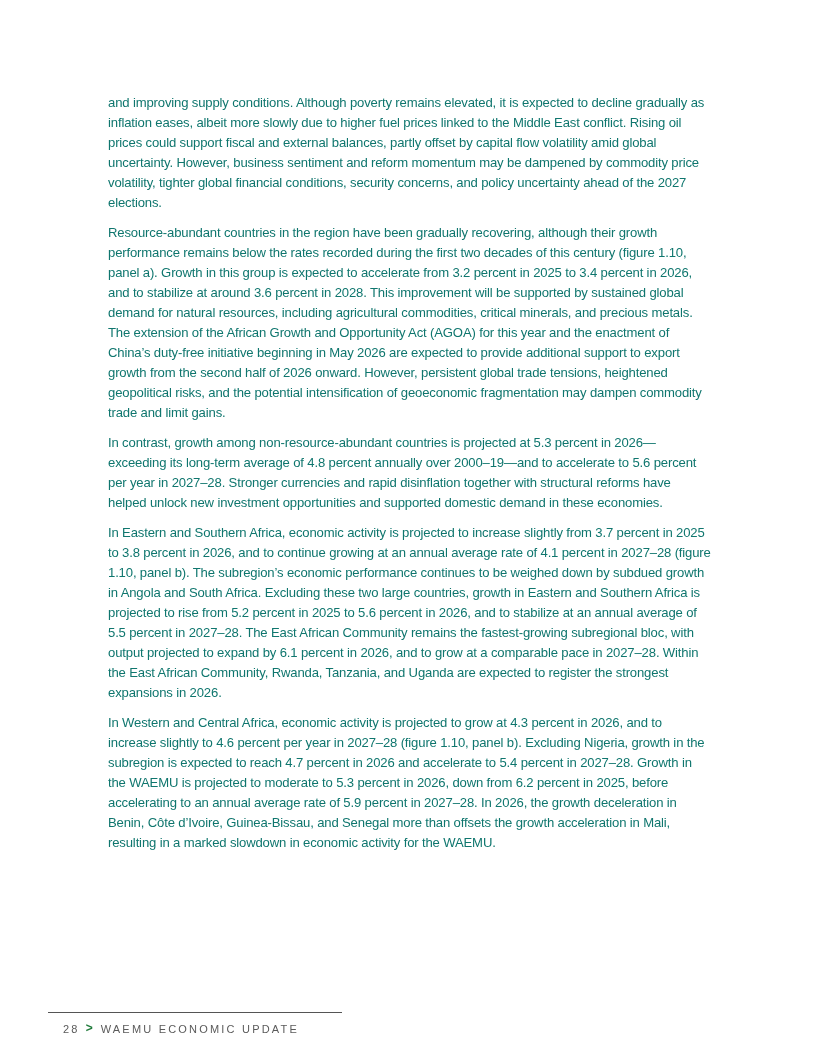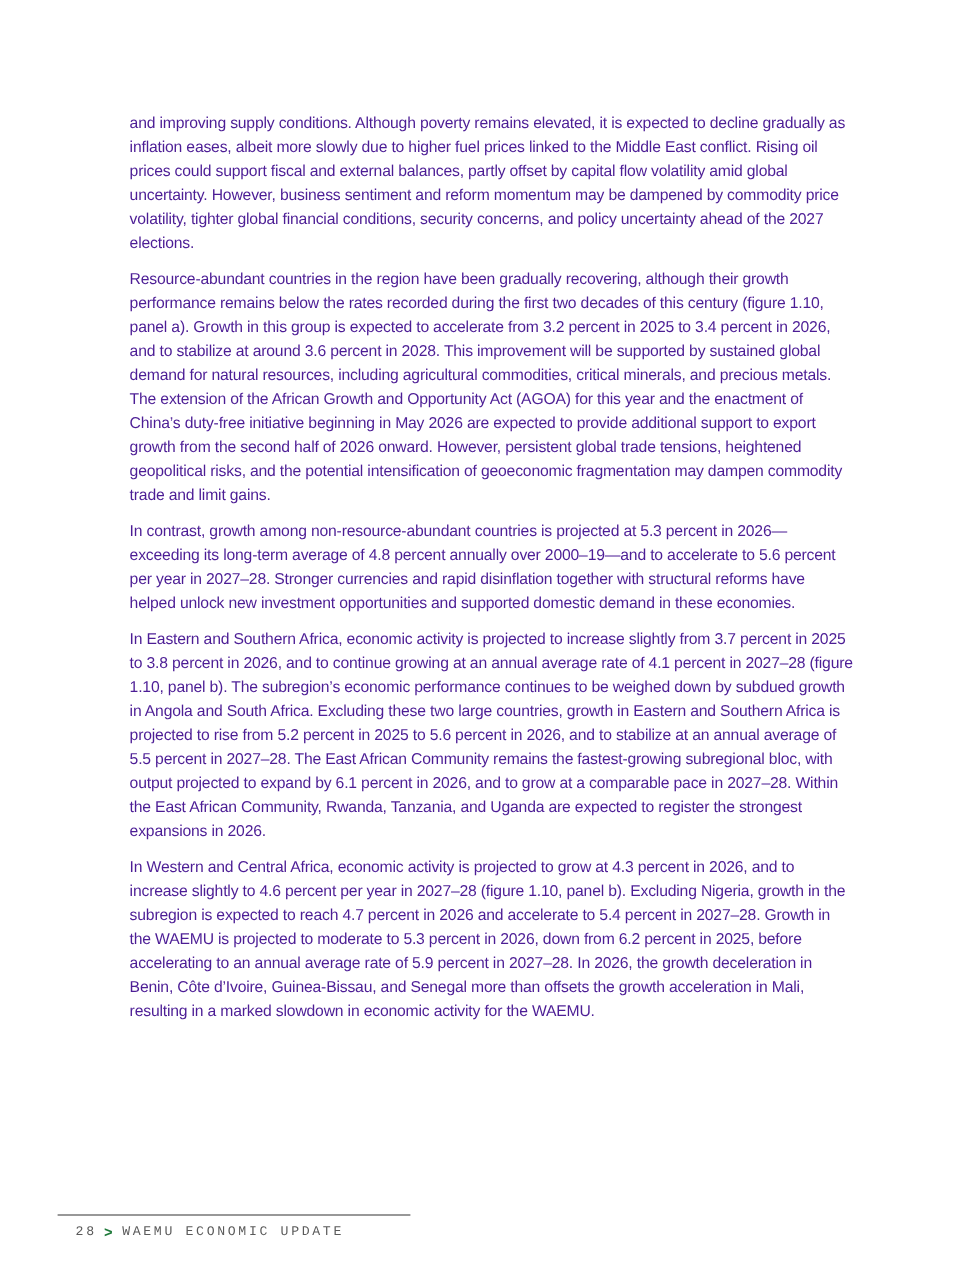--- a/index.html
+++ b/index.html
@@ -19,43 +19,42 @@
       position: absolute;
       left: 108px;
       top: 93px;
       width: 604px;
     }
     .para {
       margin: 0 0 10px 0;
       font-size: 13.1px;
       line-height: 20px;
       letter-spacing: -0.15px;
-      color: #4c1d95;
+      color: #0f766e;
     }
     .footer {
       position: absolute;
       left: 48px;
       top: 1012px;
       width: 294px;
     }
     .footer-rule {
       height: 1px;
       background: #555555;
       width: 294px;
     }
     .footer-line {
       margin-top: 8px;
       padding-left: 15px;
       font-size: 11px;
       letter-spacing: 2.2px;
       color: #5a5a5a;
       display: flex;
-      align-items: flex-start;
+      align-items: flex-end;
       white-space: nowrap;
-      font-family: Liberation Mono, monospace;
     }
     .footer-arrow {
       color: #1f7a3a;
       font-weight: bold;
       margin: 0 8px 0 6px;
       letter-spacing: 0;
       font-size: 12px;
     }
   </style>
 </head>

